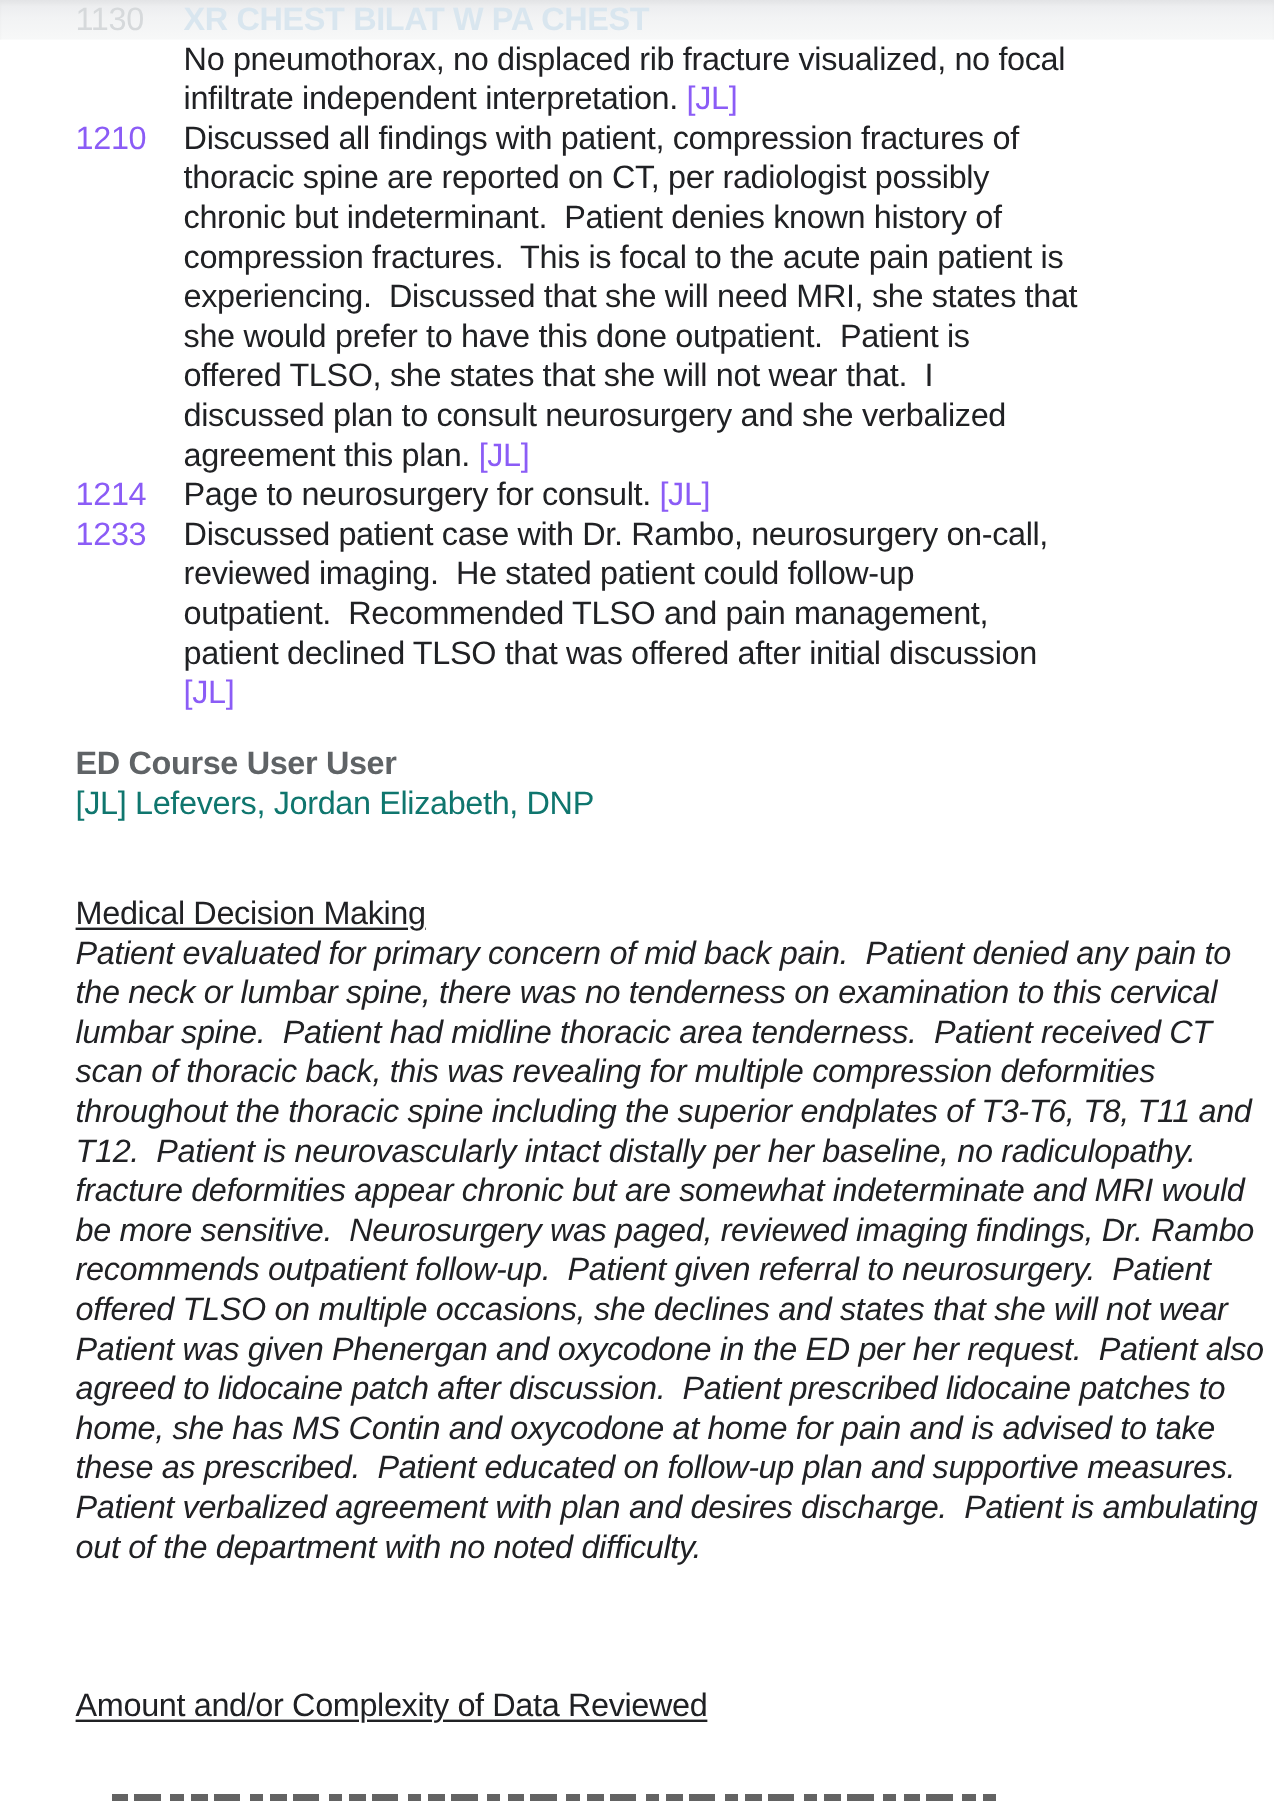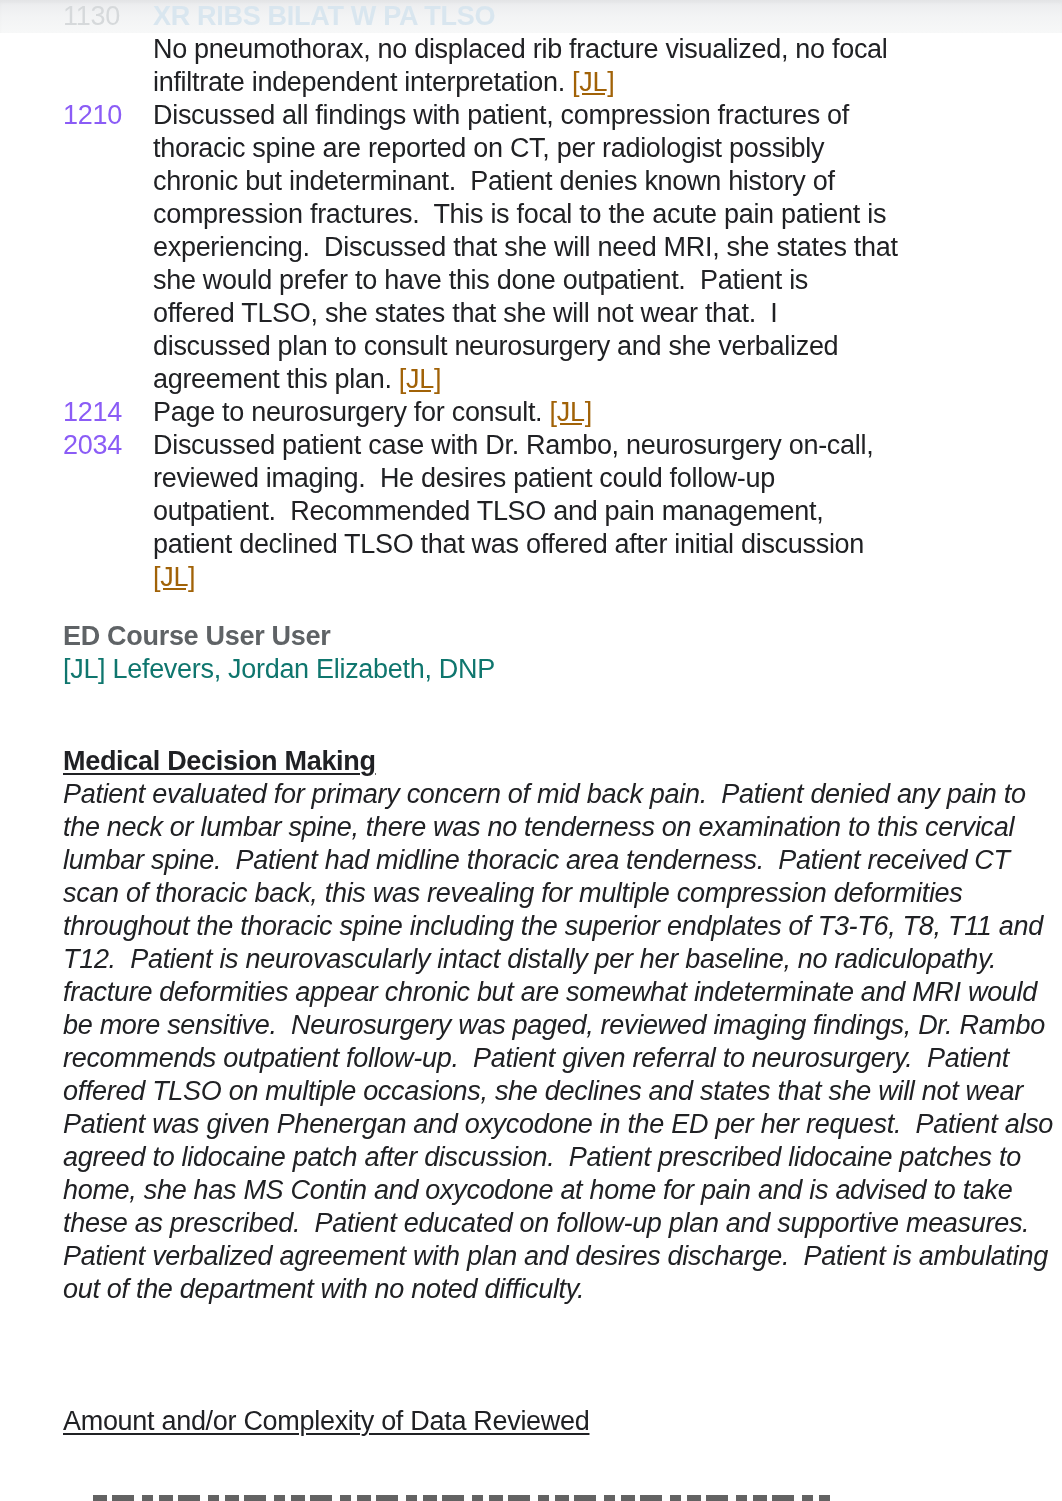--- a/index.html
+++ b/index.html
@@ -28,29 +28,29 @@
     box-sizing: border-box;
     padding-left: 63px;
     color: #8b5cf6;
   }
   .band .time-cell { color: #d6d9db; }
   .band-title { font-weight: bold; color: #d9e6ef; white-space: pre; }
 
   
   .row { display: flex; }
   .comment { white-space: pre; }
-  .tag { color: #a16207; text-decoration: underline; }
+  .tag { color: #8b5cf6; }
 
   .user-index { margin: 26px 0 0 63px; }
   .ui-title { font-weight: bold; color: #5f6366; }
   .ui-entry { color: #0f766e; }
 
   .mdm-heading {
     margin: 59px 0 0 63px;
-    font-weight: bold;
+    font-weight: normal;
     text-decoration: underline;
     text-decoration-thickness: 2px;
     text-underline-offset: 3px;
   }
   .mdm-lines { margin-left: 63px; white-space: pre; font-style: italic; }
 
   .adr { margin: 33px 0 0 63px; white-space: pre; }
   .adr-heading {
     text-decoration: underline;
     text-decoration-thickness: 2px;
@@ -71,21 +71,21 @@
     opacity: 0.85;
   }
 </style>
 </head>
 <body>
 
 <div class="page">
 
   <div class="band">
     <div class="time-cell">1130</div>
-    <div class="band-title">XR RIBS BILAT W PA TLSO</div>
+    <div class="band-title">XR CHEST BILAT W PA CHEST</div>
   </div>
 
   <div id="ed-rows">
       <div class="row">
         <div class="time-cell"></div>
         <div class="comment"><span>No pneumothorax, no displaced rib fracture visualized, no focal
 infiltrate independent interpretation.</span> <span class="tag">[JL]</span></div>
       </div>
       <div class="row">
         <div class="time-cell">1210</div>
@@ -97,23 +97,23 @@
 she would prefer to have this done outpatient.  Patient is
 offered TLSO, she states that she will not wear that.  I
 discussed plan to consult neurosurgery and she verbalized
 agreement this plan.</span> <span class="tag">[JL]</span></div>
       </div>
       <div class="row">
         <div class="time-cell">1214</div>
         <div class="comment"><span>Page to neurosurgery for consult.</span> <span class="tag">[JL]</span></div>
       </div>
       <div class="row">
-        <div class="time-cell">2034</div>
+        <div class="time-cell">1233</div>
         <div class="comment"><span>Discussed patient case with Dr. Rambo, neurosurgery on-call,
-reviewed imaging.  He desires patient could follow-up
+reviewed imaging.  He stated patient could follow-up
 outpatient.  Recommended TLSO and pain management,
 patient declined TLSO that was offered after initial discussion</span>
 <span class="tag">[JL]</span></div>
       </div>
     </div>
 
   <div class="user-index">
     <div class="ui-title">ED Course User User</div>
     <div class="ui-entry">[JL] Lefevers, Jordan Elizabeth, DNP</div>
   </div>

